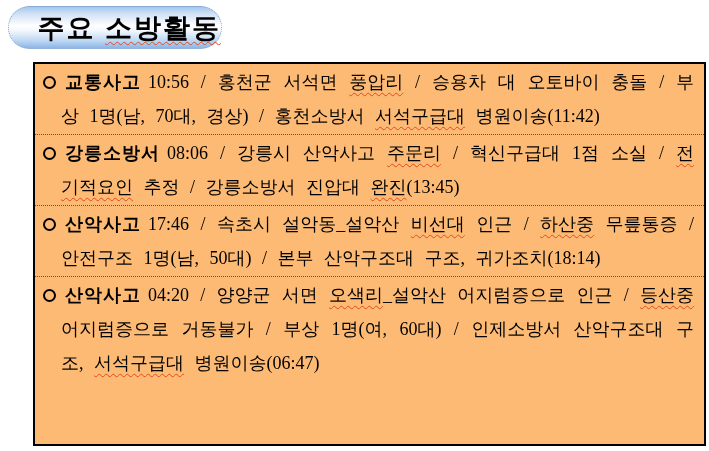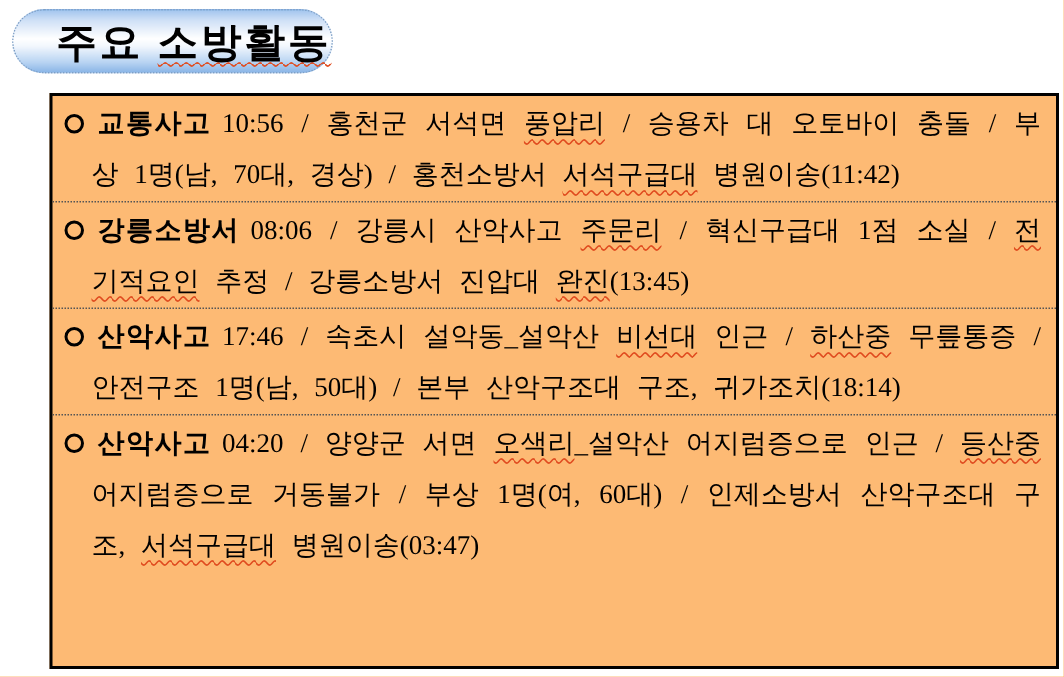--- a/index.html
+++ b/index.html
@@ -99,16 +99,16 @@
 
   <div class="item">
     <p class="line">
       <span class="bullet"></span><span class="cat">산악사고</span><span class="time">17:46</span><span class="rich"><span> / 속초시 설악동_설악산 </span><span class="sq">비선대</span><span> 인근 / </span><span class="sq">하산중</span><span> 무릎통증 / 안전구조 1명(남, 50대) / 본부 산악구조대 구조, 귀가조치(18:14)</span></span>
     </p>
   </div>
 
 
   <div class="item">
     <p class="line">
-      <span class="bullet"></span><span class="cat">산악사고</span><span class="time">04:20</span><span class="rich"><span> / 양양군 서면 </span><span class="sq">오색리</span><span>_설악산 어지럼증으로 인근 / </span><span class="sq">등산중</span><span> 어지럼증으로 거동불가 / 부상 1명(여, 60대) / 인제소방서 산악구조대 구조, </span><span class="sq">서석구급대</span><span> 병원이송(03:47)</span></span>
+      <span class="bullet"></span><span class="cat">산악사고</span><span class="time">04:20</span><span class="rich"><span> / 양양군 서면 </span><span class="sq">오색리</span><span>_설악산 어지럼증으로 인근 / </span><span class="sq">등산중</span><span> 어지럼증으로 거동불가 / 부상 1명(여, 60대) / 인제소방서 산악구조대 구조, </span><span class="sq">서석구급대</span><span> 병원이송(06:47)</span></span>
     </p>
   </div>
 </div>
 
 </body></html>

